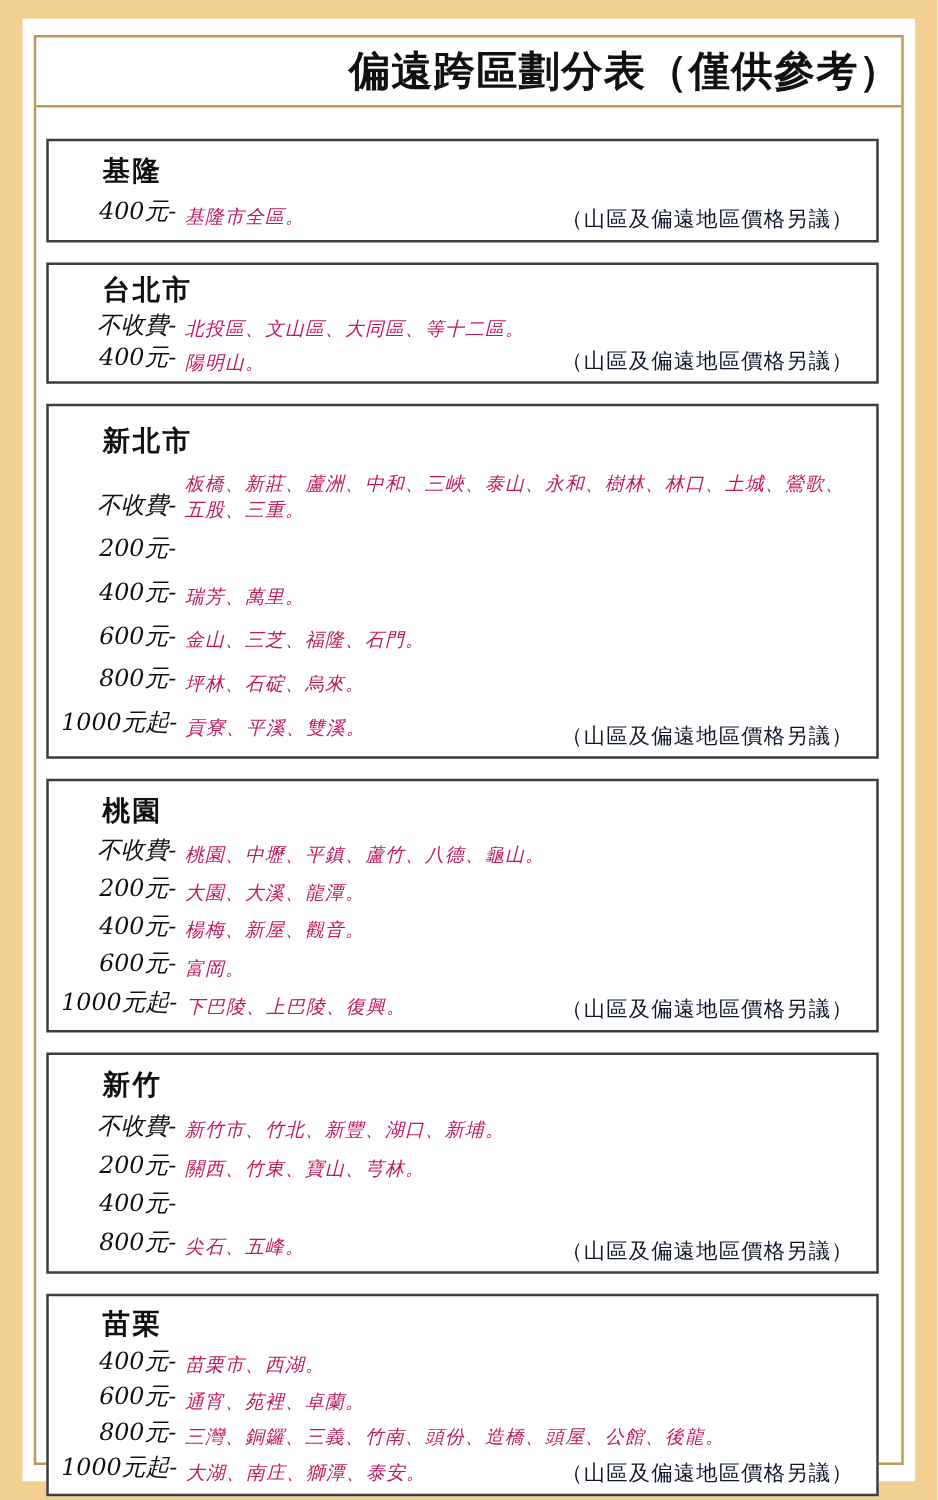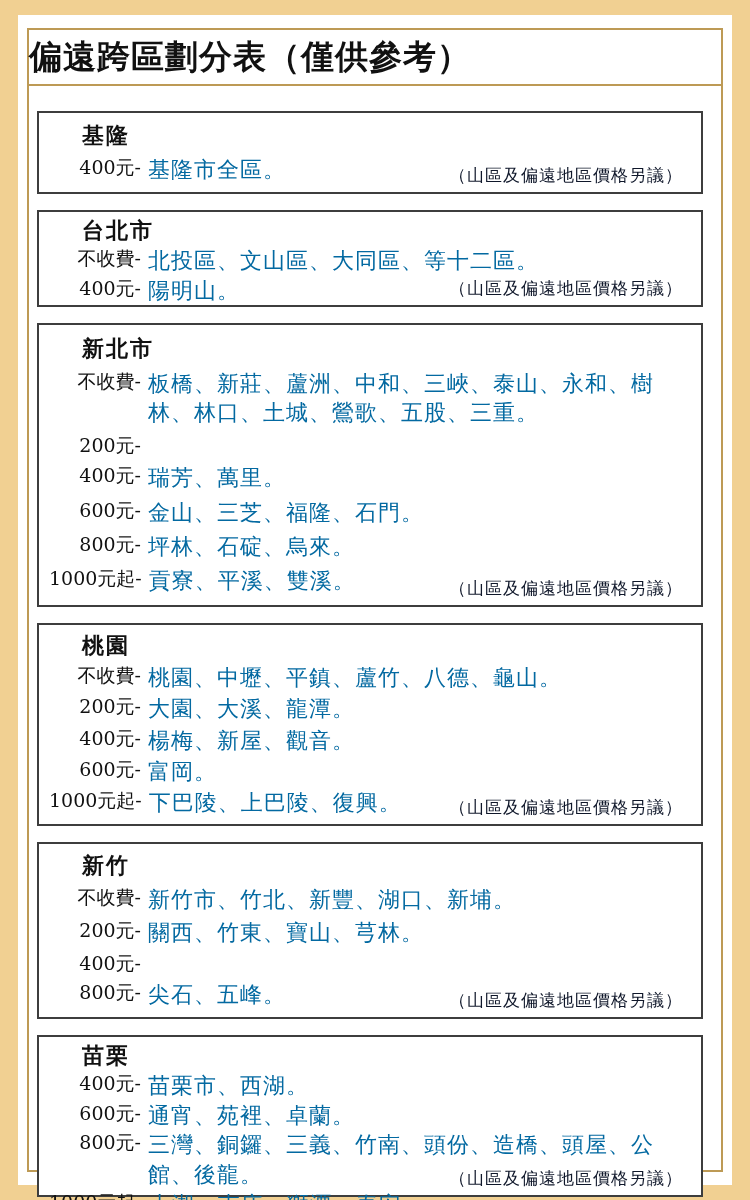--- a/index.html
+++ b/index.html
@@ -15,21 +15,21 @@
     position:absolute; left:18px; top:15px; width:714px; height:1170px;
     background:#ffffff;
   }
   .frame {
     position:absolute; left:9px; top:13px; right:9px; bottom:13px;
     border:2px solid #bd9a55;
   }
   .title-bar {
     height:56px;
     border-bottom:2px solid #bd9a55;
-    display:flex; align-items:center; justify-content:flex-start;
+    display:flex; align-items:center; justify-content:flex-end;
   }
   .title-bar h1 {
     font-family:"DejaVu Sans","Liberation Sans",sans-serif;
     font-size:33px; font-weight:600; letter-spacing:1px; color:#111;
   }
   .sections { padding:25px 18px 0 8px; }
   .box {
     border:2px solid #3d3d3d;
     margin-bottom:16px;
     position:relative;
@@ -42,28 +42,28 @@
   .sections .box:nth-of-type(5){ height:177px; }
   .sections .box:nth-of-type(6){ height:162px; }
   .box-inner {
     display:flex; flex-direction:column; justify-content:space-evenly;
     height:100%; padding:4px 10px;
   }
   .region {
     font-size:22px; font-weight:600; letter-spacing:2px;
     margin-left:33px; color:#111;
   }
-  .row { display:flex; align-items:flex-start; }
+  .row { display:flex; align-items:flex-end;font-style:italic; }
   .price-label {
     flex:0 0 92px; text-align:right; white-space:nowrap;
     font-size:19px; line-height:1.35; color:#111;
   }
   .areas {
     flex:1 1 auto; margin-left:7px; letter-spacing:1px;
-    font-size:22px; line-height:1.35; color:#0369a1;
+    font-size:15px; line-height:1.35; color:#be185d;
     padding-right:4px;
   }
   .note {
     position:absolute; right:18px; bottom:5px;
     font-size:17px; letter-spacing:1px; color:#0f172a;
     white-space:nowrap;
   }
 </style>
 </head>
 <body>

